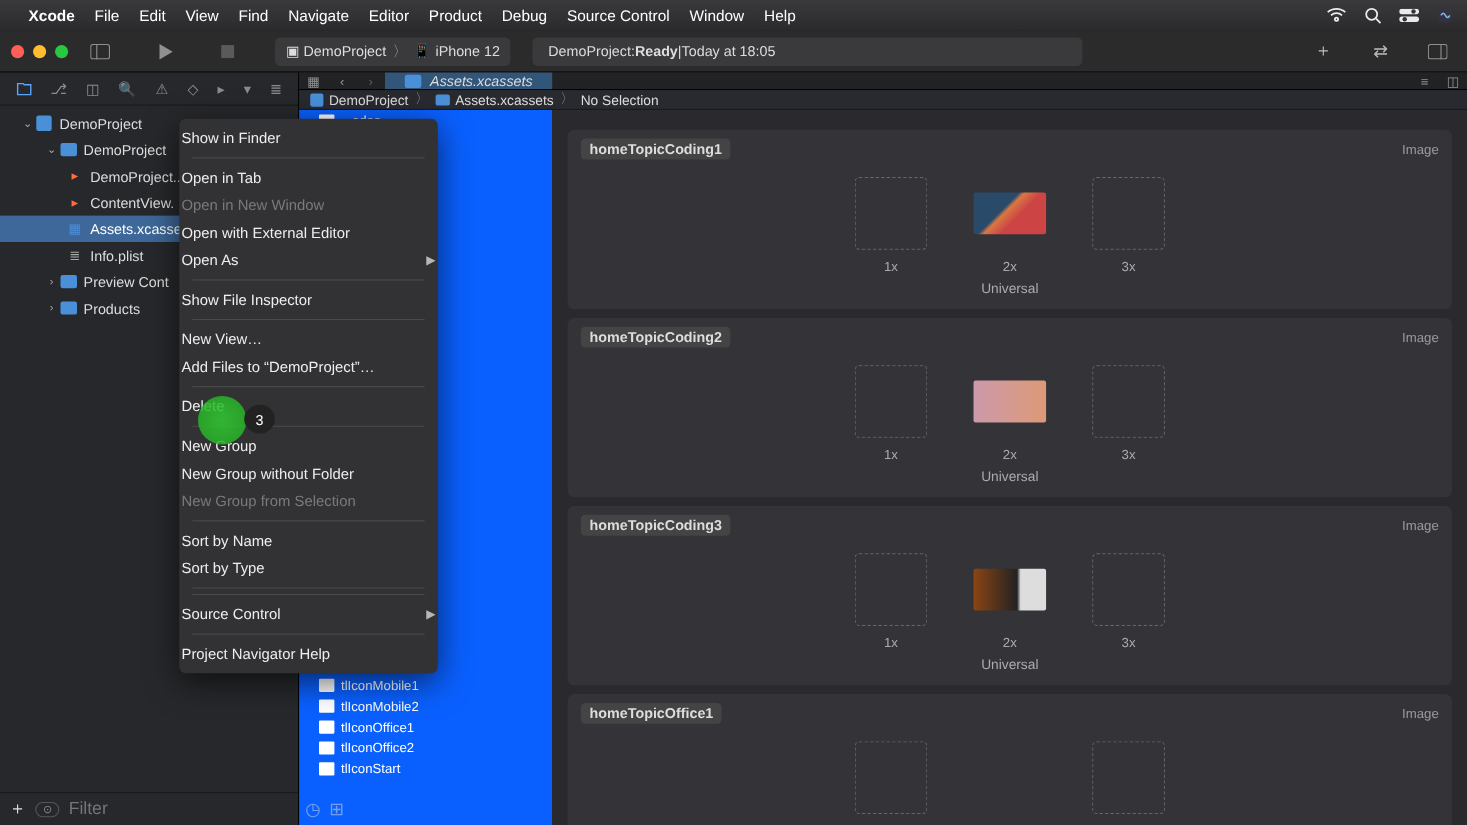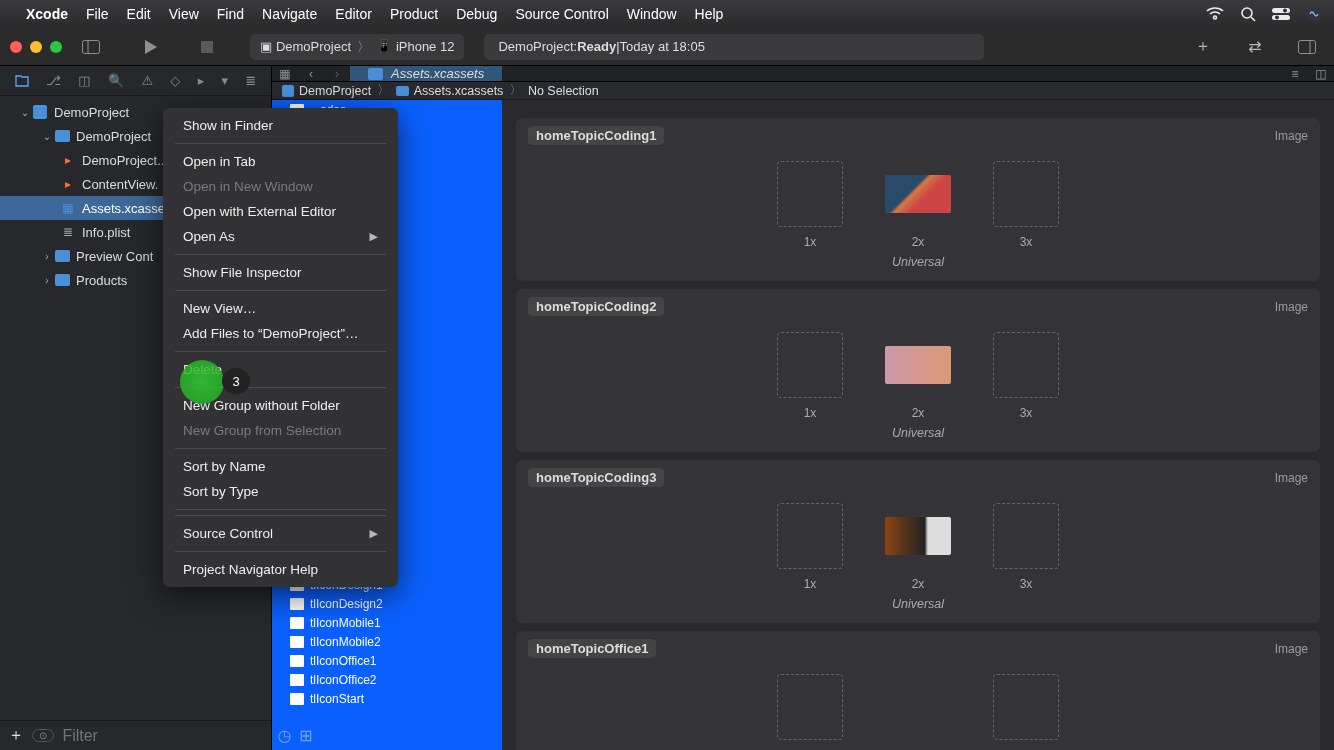--- a/index.html
+++ b/index.html
@@ -75,25 +75,25 @@
 .asset-head .atype { margin-left:auto; font-size:12px; opacity:.6; }
 .slots { display:flex; justify-content:center; gap: 42px; margin-top: 8px; }
 .slot { display:flex; flex-direction:column; align-items:center; gap:8px; }
 .slot-box { width: 66px; height: 66px; border:1px dashed #666; border-radius:4px; display:flex; align-items:center; justify-content:center; }
 .slot-box.filled { border:none; }
 .thumb { width:72px; height:38px; border-radius:2px; }
 .thumb.c1 { background: linear-gradient(135deg,#2a4a6a 40%, #d97742 45%, #c44 60%); }
 .thumb.c2 { background: linear-gradient(90deg,#c9a, #d97); }
 .thumb.c3 { background: linear-gradient(90deg,#8b4513, #222 60%, #ddd 65%); }
 .slot-lbl { font-size:12px; opacity:.7; }
-.universal { text-align:center; font-size:12.5px; opacity:.7; margin-top:6px;font-style:italic; }
+.universal { text-align:center; font-size:12.5px; opacity:.7; margin-top:6px; }
 
 
 .ctx-menu { position:absolute; left: 163px; top: 108px; width: 235px; background: #323234; border-radius: 6px; box-shadow: 0 8px 30px rgba(0,0,0,.6); padding: 5px 0; font-size:13.5px; color:#eee; z-index: 100; }
-.ctx-item { padding: 5px 20px; display:flex; align-items:center; }
+.ctx-item { padding: 5px 2px; display:flex; align-items:center; }
 .ctx-item.disabled { color:#7a7a7c; }
 .ctx-item .sub-arrow { margin-left:auto; opacity:.7; font-size:11px; }
 .ctx-sep { height:1px; background:#4a4a4c; margin: 5px 12px; }
 
 
 .marker { position:absolute; left: 180px; top: 360px; width: 44px; height: 44px; border-radius:50%; background: radial-gradient(#3c3,#2a2); z-index:101; opacity:.85; }
 .marker-badge { position:absolute; left: 222px; top: 368px; width:28px; height:26px; background:#222; border-radius:50%; color:#fff; display:flex; align-items:center; justify-content:center; font-size:13px; z-index:102; }
 
 svg { display:block; }
 </style>
@@ -547,20 +547,23 @@
     </div>
     <div class="ctx-item">
       <span>Add Files to “DemoProject”…</span>
     </div>
     <div class="ctx-sep"></div>
     <div class="ctx-item">
       <span>Delete</span>
     </div>
     <div class="ctx-sep"></div>
     <div class="ctx-item">
+      <span>New Group</span>
+    </div>
+    <div class="ctx-item">
       <span>New Group without Folder</span>
     </div>
     <div class="ctx-item disabled">
       <span>New Group from Selection</span>
     </div>
     <div class="ctx-sep"></div>
     <div class="ctx-item">
       <span>Sort by Name</span>
     </div>
     <div class="ctx-item">

